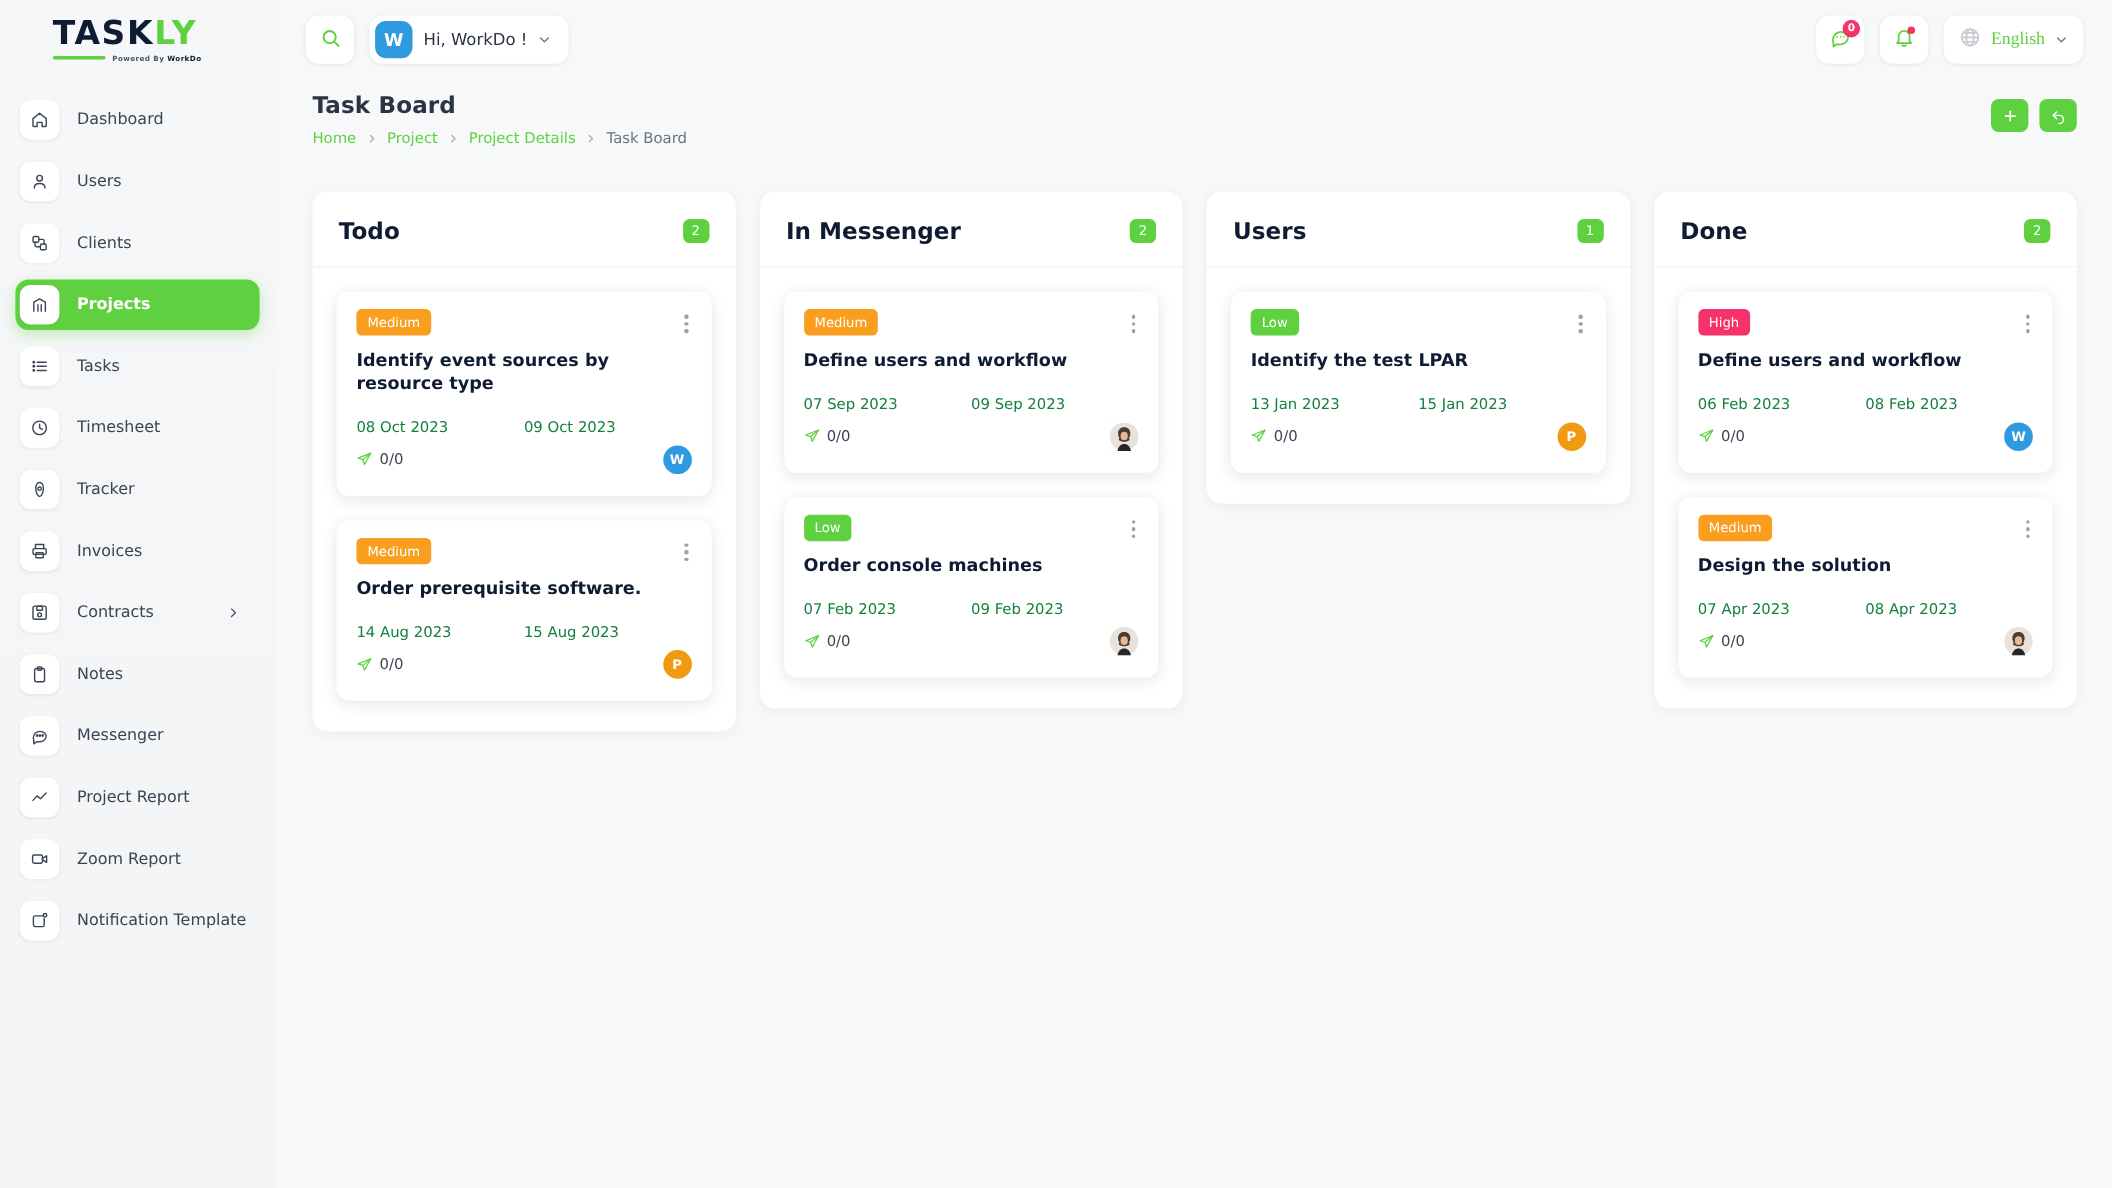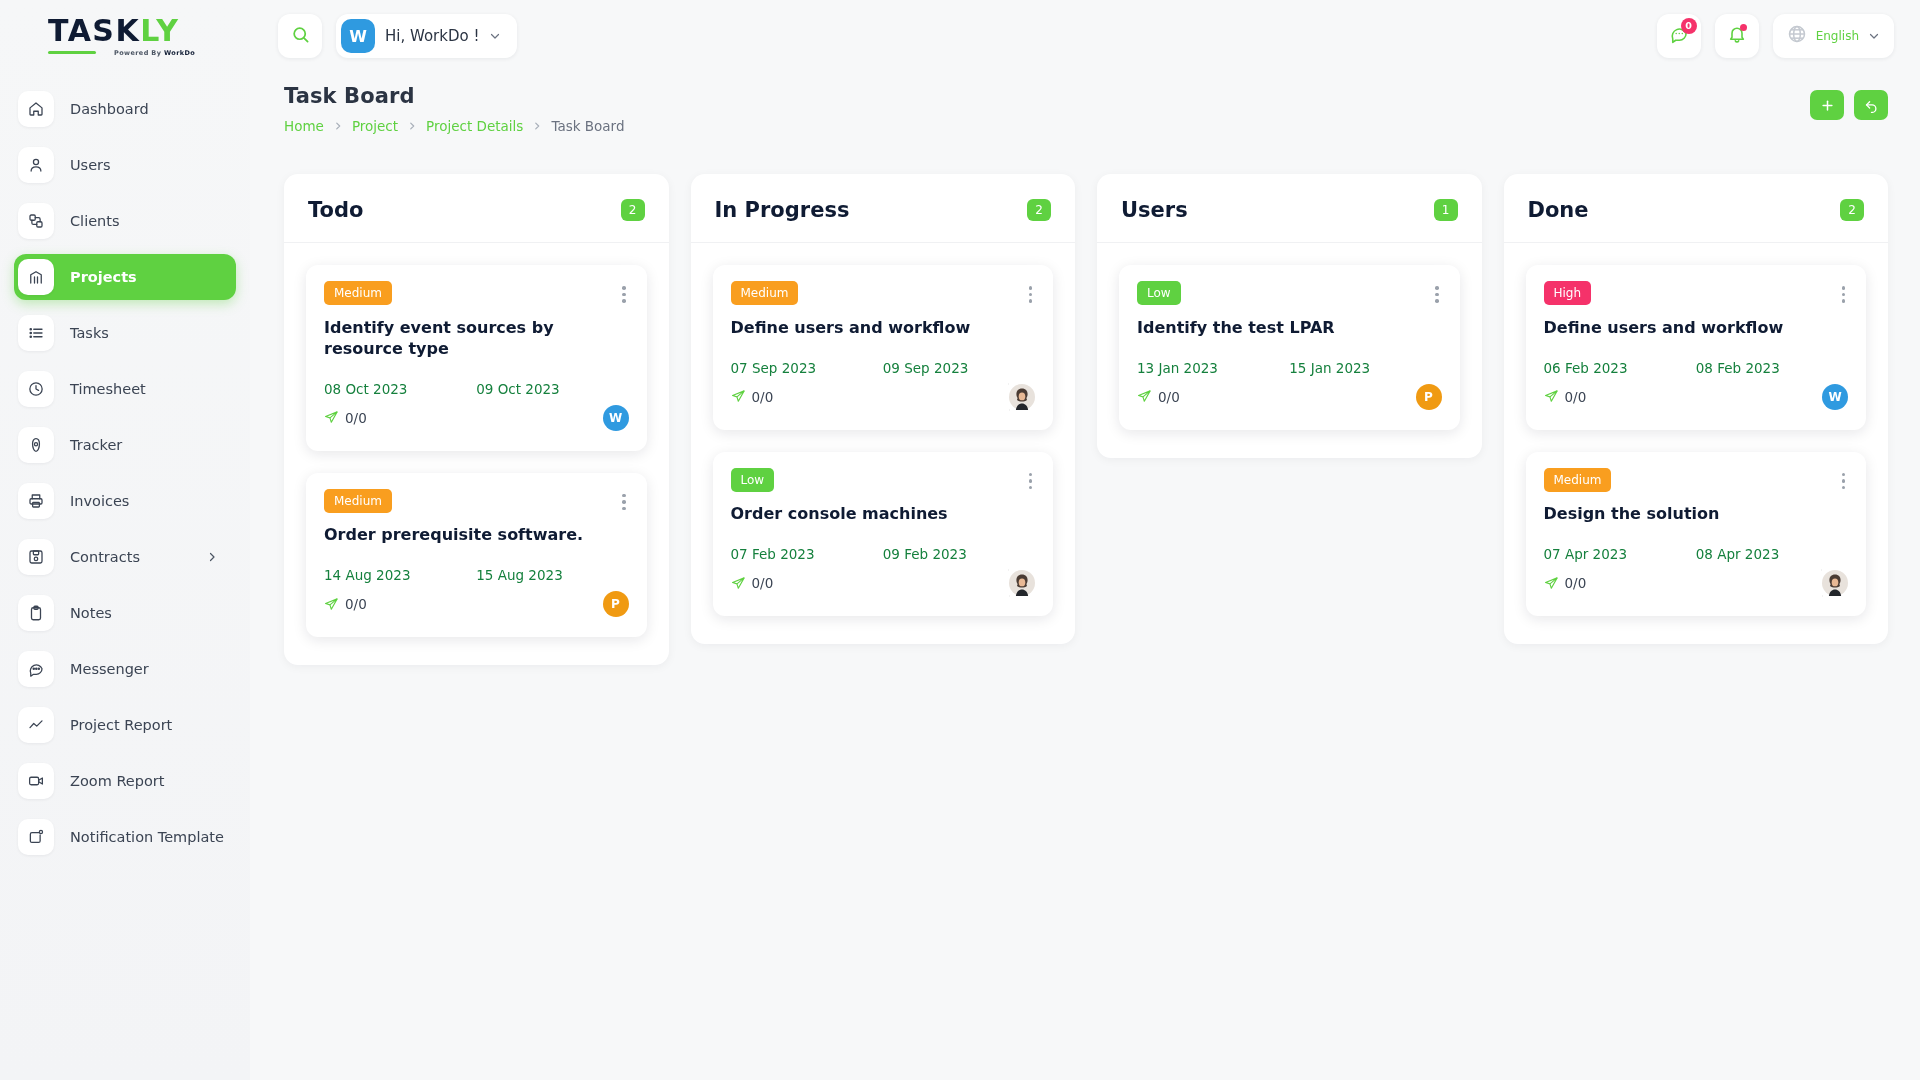--- a/index.html
+++ b/index.html
@@ -25,21 +25,21 @@
   .logo-top { display: flex; align-items: flex-start; }
   .logo-task {
     font-size: 30px; font-weight: 700; letter-spacing: 1.5px;
     color: #0f1b33; line-height: 1;
   }
   .logo-ly {
     font-size: 30px; font-weight: 700; letter-spacing: 1.5px;
     color: #5fd141; line-height: 1;
   }
   .logo-bottom {
-    display: flex; align-items: center; gap: 18px;
+    display: flex; align-items: center; gap: 6px;
     margin-top: 3px; width: 100%;
   }
   .logo-rule { width: 48px; height: 3px; background: #5fd141; border-radius: 2px; }
   .logo-powered {
     font-size: 6.5px; font-weight: 700; color: #4b5563;
     letter-spacing: .4px; white-space: nowrap;
   }
   .logo-workdo { color: #0f1b33; font-weight: 800; }
 
   #nav { margin-top: 14px; }
@@ -113,21 +113,21 @@
     border-radius: 9px; font-size: 9.5px; font-weight: 700;
     display: flex; align-items: center; justify-content: center;
     line-height: 1;
   }
   .badge-dot {
     position: absolute; top: 10px; right: 12px;
     width: 7px; height: 7px; border-radius: 50%;
     background: #f5326a;
   }
   #lang-pill { padding: 0 14px; gap: 9px; }
-  .lang-text { font-size: 12px; color: #5fd141; font-weight: 400; }
+  .lang-text { font-size: 16px; color: #5fd141; font-weight: 400; font-family: Liberation Serif, serif; }
 
   
   #page-head {
     position: absolute; left: 250px; top: 72px;
     width: 1670px; height: 90px;
     padding: 12px 32px 0 34px;
   }
   #page-title {
     font-size: 21px; font-weight: 600; color: #2b3443;
     letter-spacing: .1px;
@@ -570,21 +570,21 @@
            </span>
            <span class="assignee">
               <span class="av-circle av-orange">P</span>
             </span>
          </div>
        </article>
       </div>
     </section>
     <section class="column">
       <div class="col-head">
-       <span class="col-title">In Progress</span>
+       <span class="col-title">In Messenger</span>
        <span class="col-count">2</span>
      </div>
      <div class="col-body">
         <article class="task-card">
          <div class="card-top">
            <span class="prio medium">Medium</span>
            <span class="kebab">
               <i></i>
               <i></i>
               <i></i>

